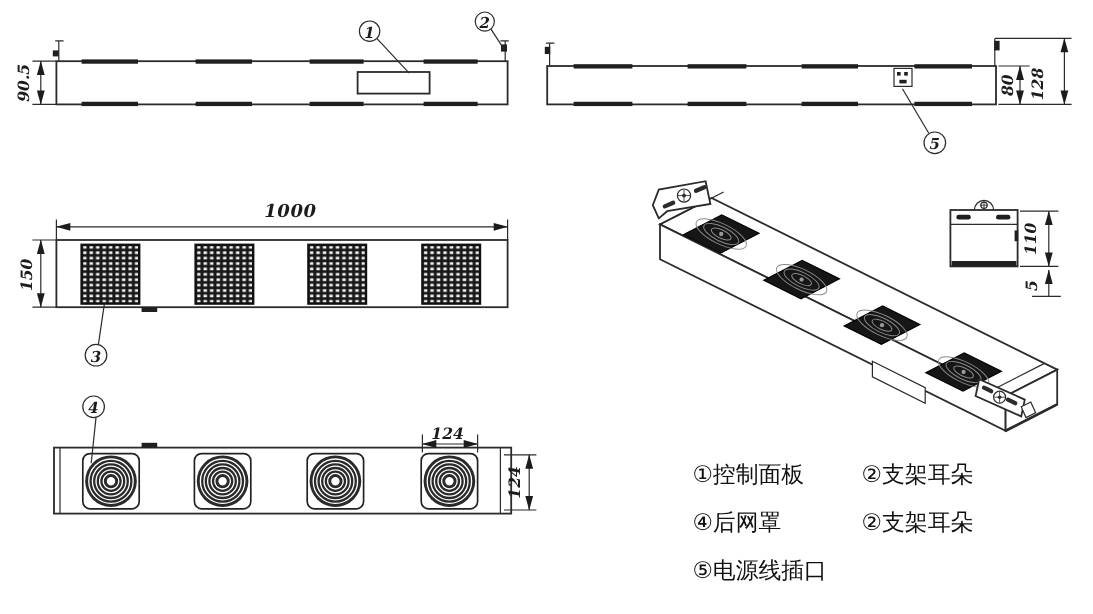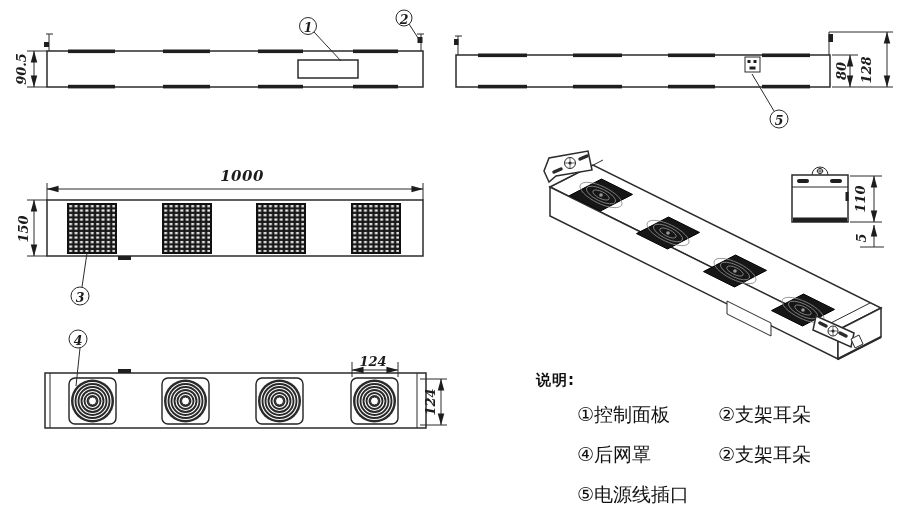--- a/index.html
+++ b/index.html
@@ -232,21 +232,20 @@
     <line x1="874" y1="176" x2="874" y2="222" class="thin" marker-start="url(#mS)" marker-end="url(#mE)"></line>
     <text class="dim" text-anchor="middle" dominant-baseline="central" transform="rotate(-90 860 199)" x="860" y="199">110</text>
 
     <path d="M860,247 H884" class="thin"></path>
     <line x1="874" y1="247" x2="874" y2="225" class="thin" marker-end="url(#mE)"></line>
     <text class="dim" text-anchor="middle" dominant-baseline="central" transform="rotate(-90 861 238)" x="861" y="238">5</text>
   </g>
 </svg>
 
   <div id="legend">
-    <div class="hd">说明:</div>
     <div class="items">
       <span>①控制面板</span>
       <span>②支架耳朵</span>
       <span>④后网罩</span>
       <span>②支架耳朵</span>
       <span>⑤电源线插口</span>
     </div>
   </div>
 </div>
 

